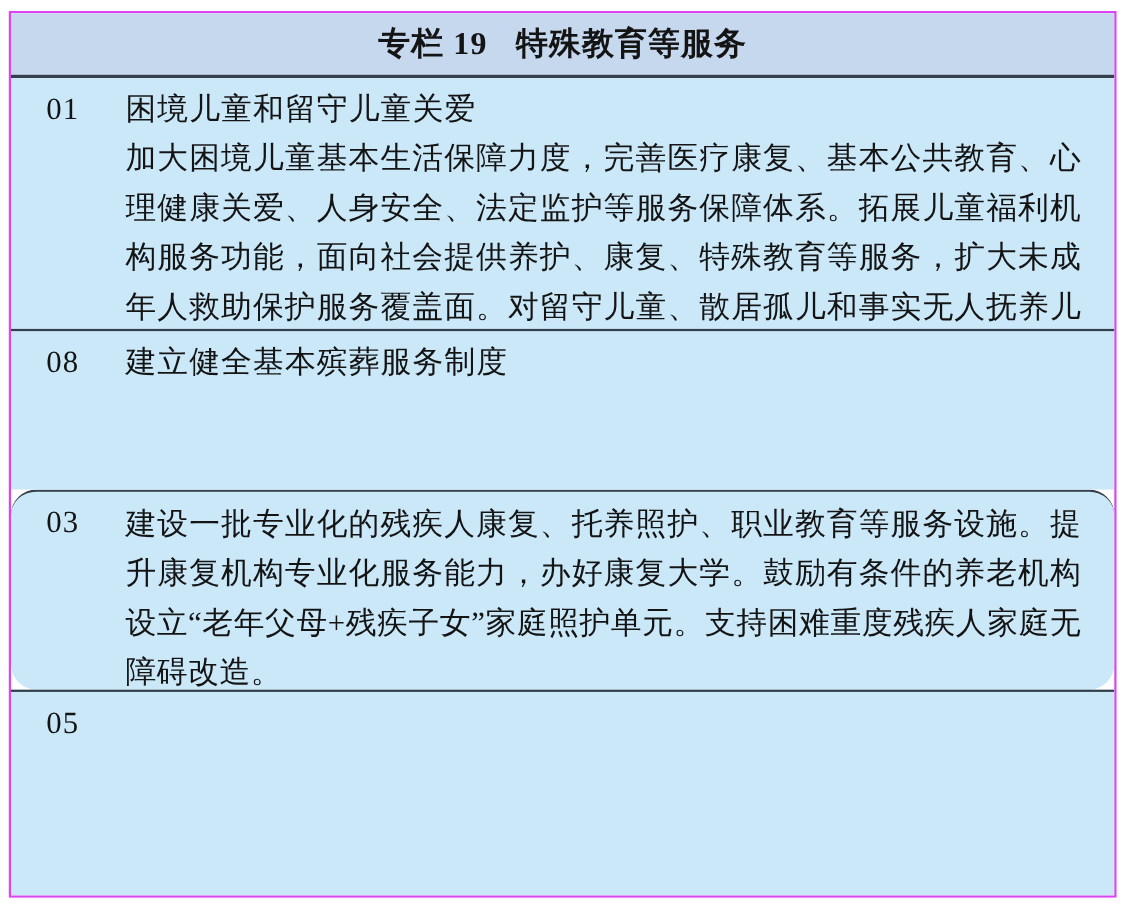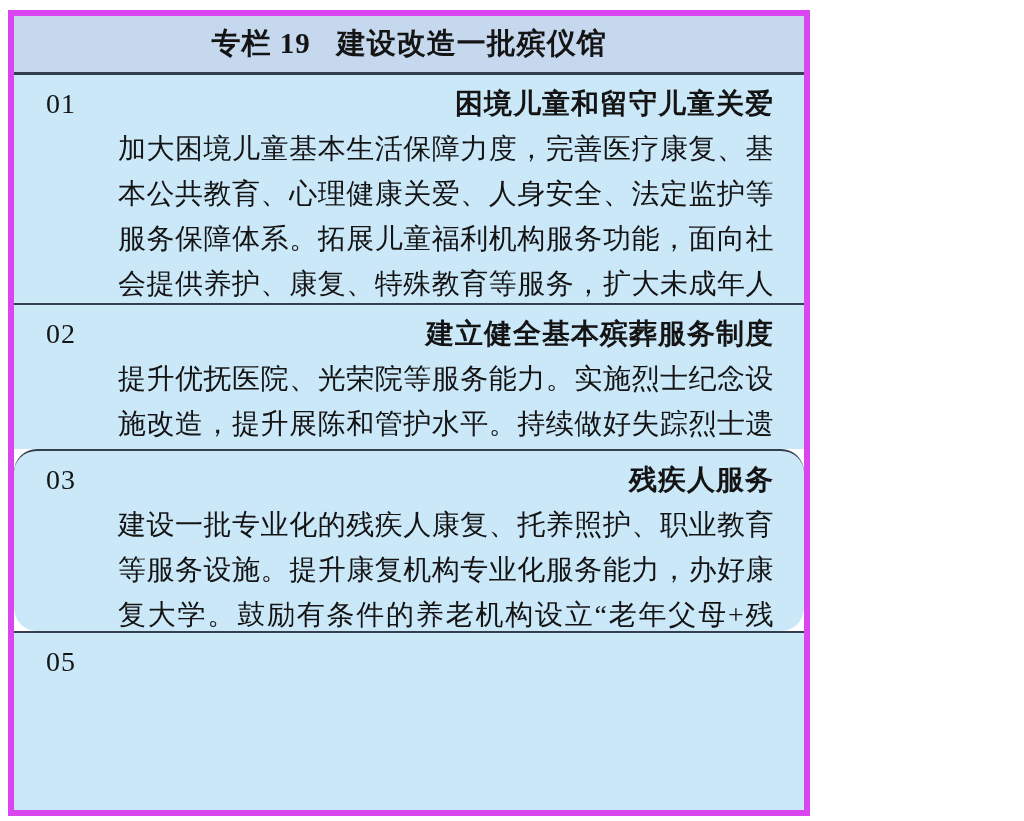--- a/index.html
+++ b/index.html
@@ -7,24 +7,24 @@
     padding: 0;
     background: #ffffff;
     width: 1024px;
     height: 821px;
     font-family: "Liberation Serif", "DejaVu Serif", serif;
   }
   .panel {
     position: absolute;
     left: 8px;
     top: 10px;
-    width: 802px;
+    width: 1007px;
     height: 806px;
     box-sizing: border-box;
-    border: 6px solid #d946ef;
+    border: 2px solid #d946ef;
     display: flex;
     flex-direction: column;
     overflow: hidden;
   }
   .panel-header {
     flex: 0 0 56px;
     background: #c6d8ee;
     border-bottom: 3px solid #333f4c;
     display: flex;
     align-items: center;
@@ -58,58 +58,55 @@
     left: 32px;
     top: 7px;
     font-size: 28px;
     line-height: 44px;
     font-weight: 400;
     letter-spacing: 1px;
   }
   .sec-title {
     font-size: 28px;
     line-height: 44px;
-    font-weight: 700;
+    font-weight: 400;
     letter-spacing: 1px;
-    text-align: right;
   }
   .sec-body {
     font-size: 28px;
     line-height: 45px;
     text-align: justify;
     text-justify: inter-ideograph;
     letter-spacing: 0.5px;
   }
 </style>
 </head>
 <body>
 
 <div class="panel">
 
   <div class="panel-header">
     <span>专栏 19</span>
     <span class="gap"></span>
-    <span>建设改造一批殡仪馆</span>
+    <span>特殊教育等服务</span>
   </div>
 
   <div class="section sec-1">
     <span class="sec-number">01</span>
     <div class="sec-title">困境儿童和留守儿童关爱</div>
     <div class="sec-body">加大困境儿童基本生活保障力度，完善医疗康复、基本公共教育、心理健康关爱、人身安全、法定监护等服务保障体系。拓展儿童福利机构服务功能，面向社会提供养护、康复、特殊教育等服务，扩大未成年人救助保护服务覆盖面。对留守儿童、散居孤儿和事实无人抚养儿童定期开展关爱活动。</div>
   </div>
 
   <div class="section sec-2">
-    <span class="sec-number">02</span>
+    <span class="sec-number">08</span>
     <div class="sec-title">建立健全基本殡葬服务制度</div>
-    <div class="sec-body">提升优抚医院、光荣院等服务能力。实施烈士纪念设施改造，提升展陈和管护水平。持续做好失踪烈士遗骸搜寻保护和为烈士寻亲工作。</div>
   </div>
 
   <div class="section sec-3">
     <span class="sec-number">03</span>
-    <div class="sec-title">残疾人服务</div>
     <div class="sec-body">建设一批专业化的残疾人康复、托养照护、职业教育等服务设施。提升康复机构专业化服务能力，办好康复大学。鼓励有条件的养老机构设立“老年父母+残疾子女”家庭照护单元。支持困难重度残疾人家庭无障碍改造。</div>
   </div>
 
   <div class="section sec-4">
     <span class="sec-number">05</span>
   </div>
 
 </div>
 
 </body></html>

